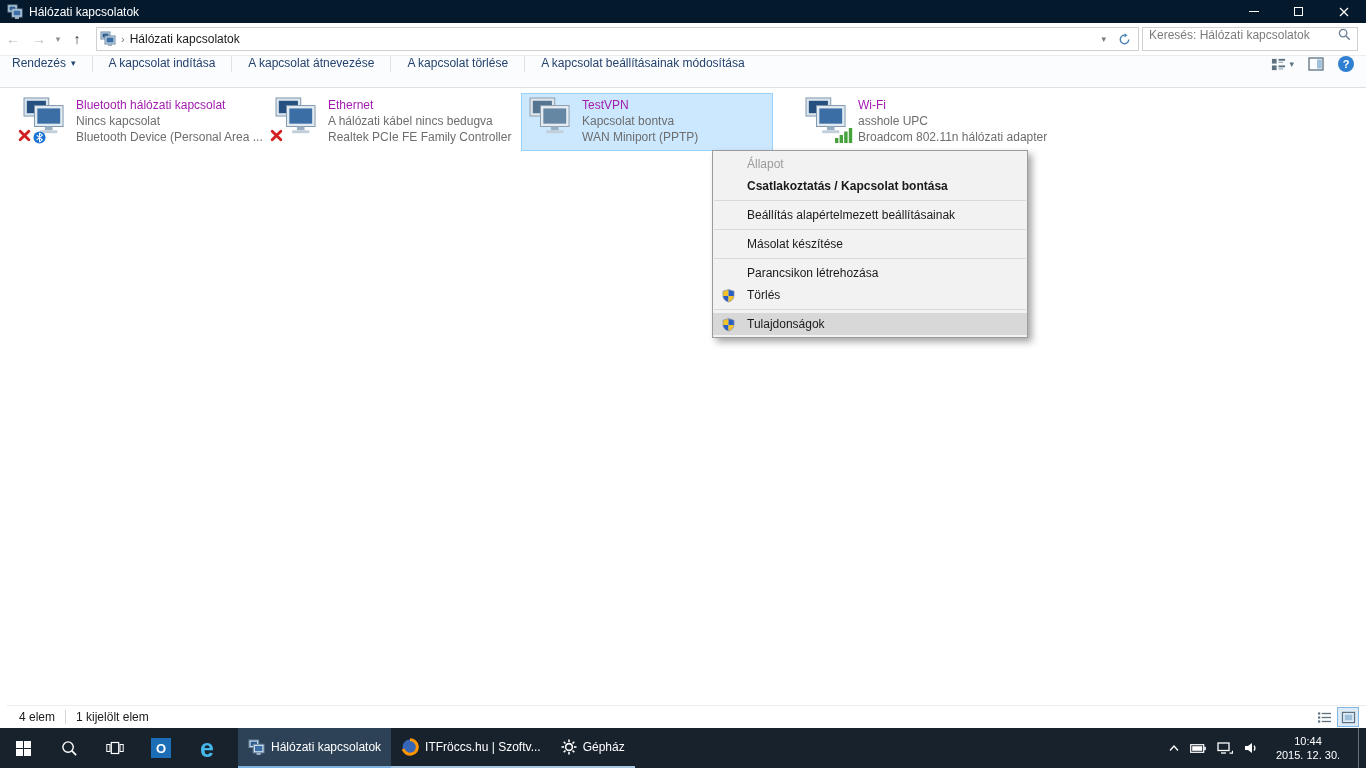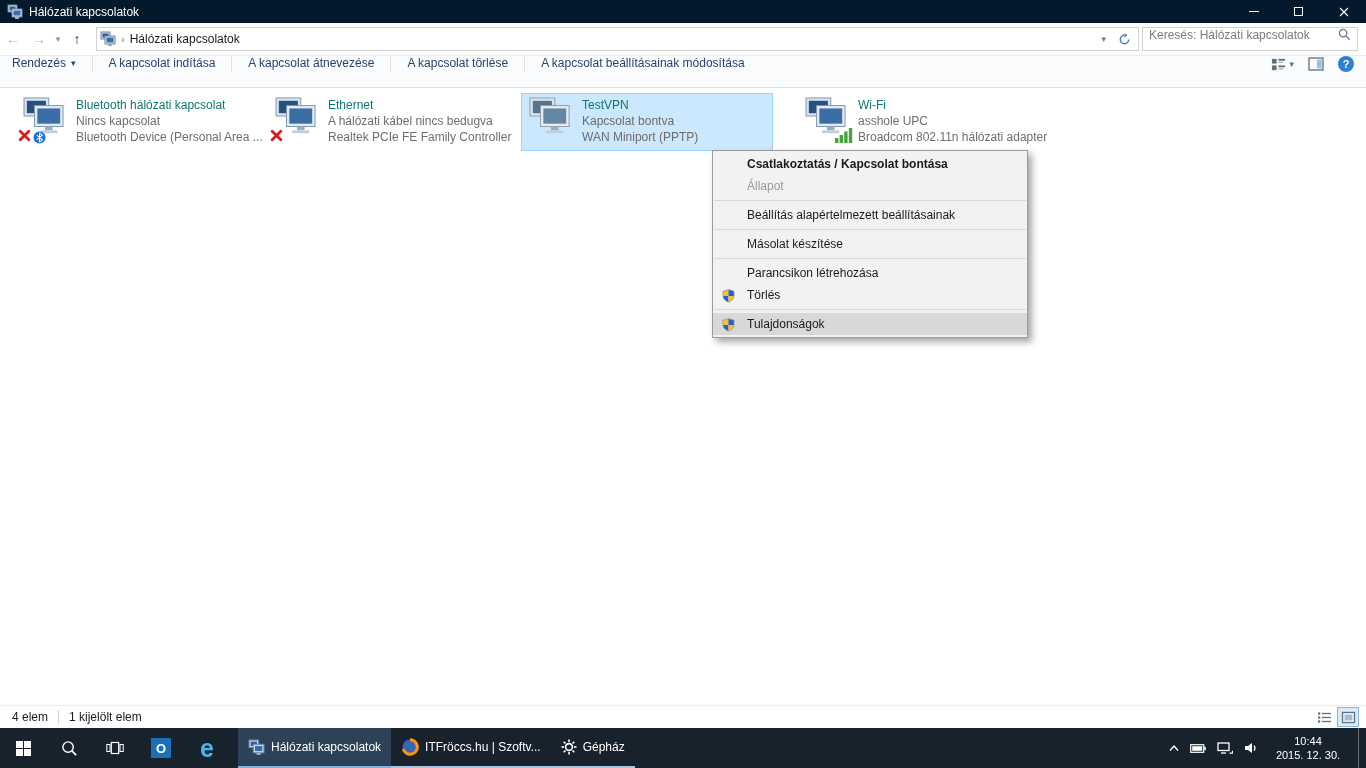--- a/index.html
+++ b/index.html
@@ -47,34 +47,34 @@
 
   
   .content{position:absolute;top:88px;left:0;right:0;bottom:63px;background:#fff}
   .tile{position:absolute;top:6px;height:56px;width:250px;display:flex;padding:3px 5px}
   .tile.selected{background:var(--selection-bg);outline:1px solid var(--selection-border)}
   .icon-wrap{flex:0 0 52px;position:relative}
   .badge-x{position:absolute;left:-3px;bottom:2px}
   .badge-bt{position:absolute;left:12px;bottom:0}
   .badge-wifi{position:absolute;right:2px;bottom:1px}
   .lines{padding-left:3px;padding-top:0}
-  .t-name{line-height:16px;color:#0f766e;white-space:nowrap}
+  .t-name{line-height:16px;color:#a21caf;white-space:nowrap}
   .t-sub{line-height:16px;color:var(--secondary-text);white-space:nowrap}
 
   
   .context-menu{position:absolute;left:712px;top:62px;width:316px;background:var(--menu-bg);border:1px solid var(--menu-border);box-shadow:4px 4px 7px rgba(0,0,0,.35);padding:2px 0;z-index:20}
   .mi{position:relative;height:22px;line-height:22px;padding:0 12px 0 34px;white-space:nowrap}
   .mi.bold{font-weight:bold}
   .mi.disabled{color:var(--disabled-text)}
   .mi.active{background:var(--menu-highlight)}
   .mi .shield{position:absolute;left:9px;top:4px}
   .msep{height:1px;background:#d9d9d9;margin:3px 1px}
 
   
-  .statusbar{position:absolute;left:0;right:0;top:705px;height:23px;background:#fff;border-top:1px solid #ececec;display:flex;align-items:center;padding-left:12px}
+  .statusbar{position:absolute;left:7px;right:0;top:705px;height:23px;background:#fff;border-top:1px solid #ececec;display:flex;align-items:center;padding-left:12px}
   .sb-sep{width:1px;height:14px;background:#d5d5d5;margin:0 10px}
   .sb-right{margin-left:auto;display:flex;align-items:center;gap:4px;margin-right:8px}
   .sb-ico{width:20px;height:18px;display:flex;align-items:center;justify-content:center}
   .sb-ico.on{background:#dcebf7;outline:1px solid #84b6e0}
 
   
   .taskbar{position:absolute;left:0;right:0;top:728px;height:40px;background:var(--taskbar-bg);display:flex;align-items:stretch;color:#fff}
   .tb-btn{width:46px;display:flex;align-items:center;justify-content:center}
   .task-app{display:flex;align-items:center;gap:6px;padding:0 10px;border-bottom:2px solid #a9c6de;max-width:176px}
   .task-app.active{background:var(--taskbar-active-bg);border-bottom-color:#7fb2e0}
@@ -287,22 +287,22 @@
           </svg></span>
     </div>
     <div class="lines">
       <div class="t-name">Wi-Fi</div>
       <div class="t-sub">asshole UPC</div>
       <div class="t-sub">Broadcom 802.11n hálózati adapter</div>
     </div>
   </div>
 
   <div class="context-menu">
+    <div class="mi disabled">Állapot</div>
     <div class="mi bold">Csatlakoztatás / Kapcsolat bontása</div>
-    <div class="mi disabled">Állapot</div>
     <div class="msep"></div>
     <div class="mi">Beállítás alapértelmezett beállításainak</div>
     <div class="msep"></div>
     <div class="mi">Másolat készítése</div>
     <div class="msep"></div>
     <div class="mi">Parancsikon létrehozása</div>
     <div class="mi">
       <span class="shield"><svg viewBox="0 0 14 15" width="13" height="14">
             <g clip-path="url(#shieldClip)">
               <rect width="7" height="7.5" fill="#f5c325"></rect>

